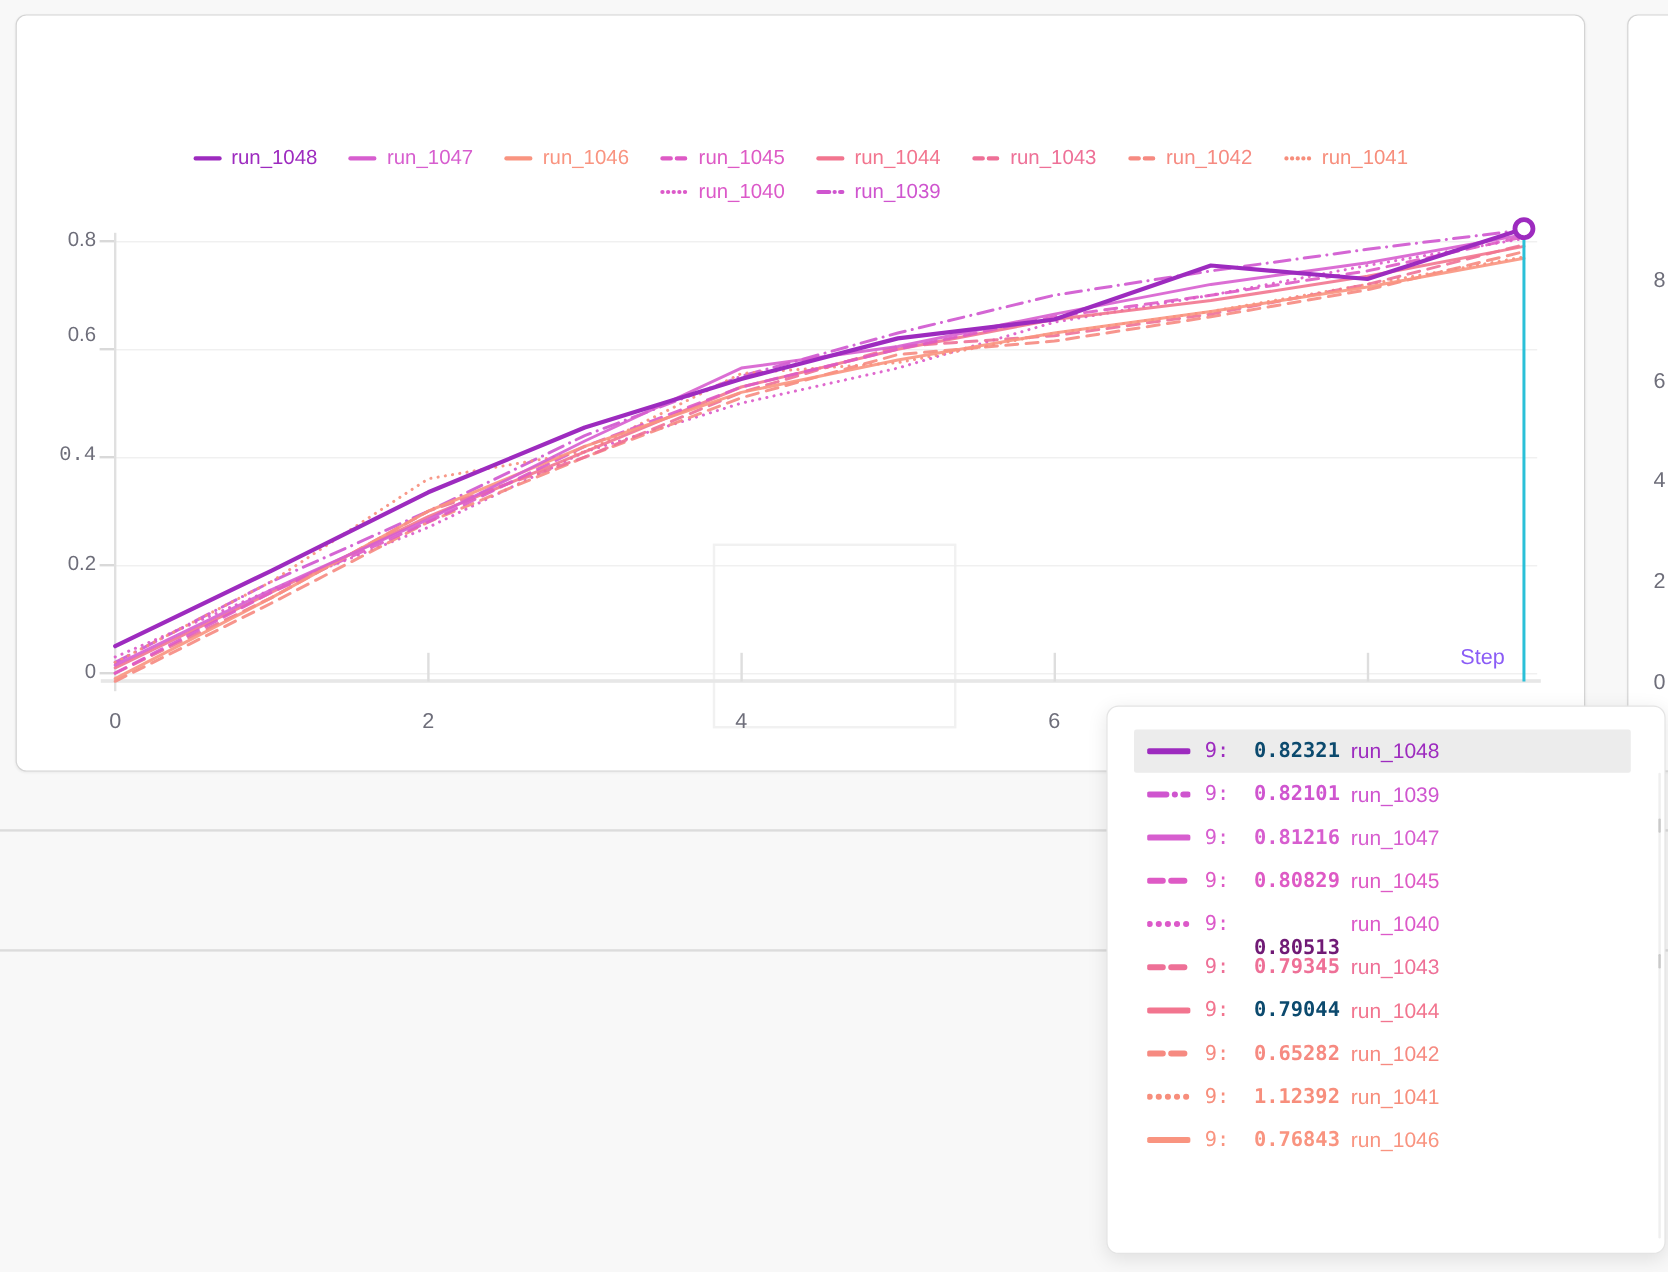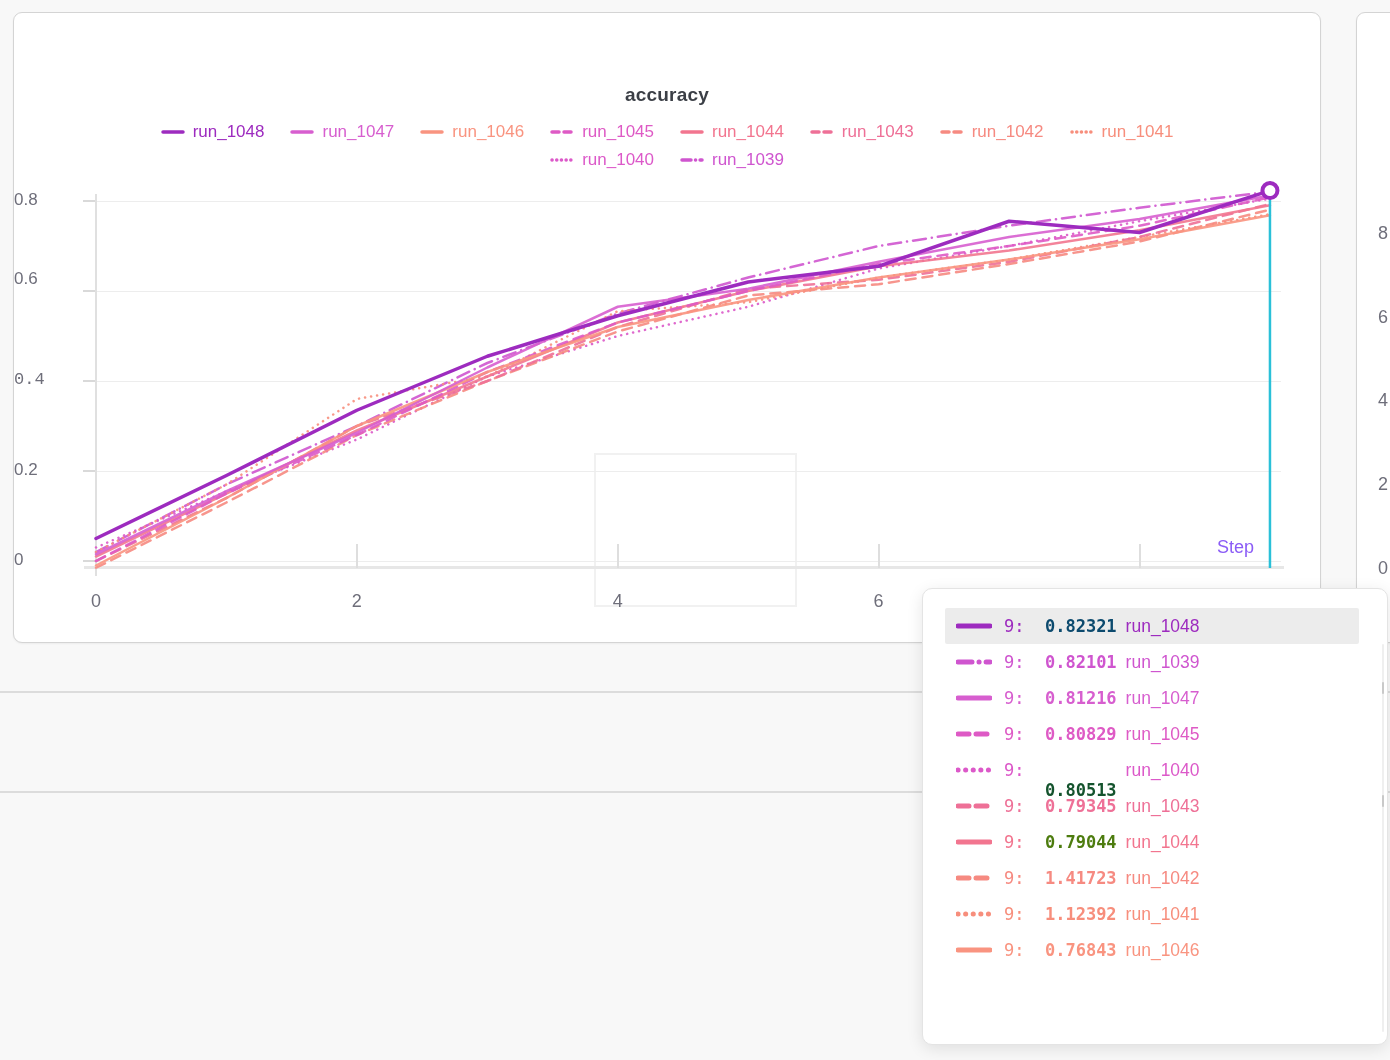--- a/index.html
+++ b/index.html
@@ -28,21 +28,21 @@
   .legend { position:absolute; top:109px; left:0; right:0; display:flex; flex-direction:column; align-items:center; row-gap:8px; }
   .legend-row { display:flex; justify-content:center; align-items:center; column-gap:26px; }
   .legend-item { display:flex; align-items:center; column-gap:8px; font-size:17px; }
 
   .plot { position:absolute; inset:0; }
   .gridline { position:absolute; height:1.5px; background:#ededed; z-index:2; }
   .axis-v { position:absolute; left:81px; top:181px; width:2px; height:382px; background:#e0e0e0; z-index:2; }
   .baseline { position:absolute; left:70px; top:553px; width:1200px; height:3px; background:#e7e7e7; z-index:2; }
   .ytick { position:absolute; left:69px; width:13px; height:2px; background:#d9d9d9; z-index:2; }
   .xtick { position:absolute; top:531px; width:2px; height:24px; background:#dedede; z-index:2; }
-  .ylabel { position:absolute; left:0; width:66px; height:22px; font-size:17px; color:#6e6e7a; z-index:4; }
+  .ylabel { position:absolute; left:0; width:66px; height:22px; text-align:right; font-size:17px; color:#6e6e7a; z-index:4; }
   .xlabel { position:absolute; top:578px; width:44px; height:24px; text-align:center; font-size:18px; color:#6e6e7a; z-index:4; }
   .step-label { position:absolute; right:66px; top:524px; font-size:18px; color:#8b5cf6; z-index:4; }
 
   .white-box { position:absolute; left:580px; top:440px; width:203px; height:154px; background:#fff; border:2px solid #f1f1f1; z-index:1; }
 
   .chart-svg { position:absolute; left:82px; top:173px; z-index:3; overflow:visible; }
 
   .right-tick { position:absolute; left:21px; width:30px; height:22px; font-size:18px; color:#6e6e7a; }
 
   .tooltip {
@@ -59,21 +59,20 @@
   .tooltip-footer { position:absolute; left:20px; top:380px; font-family:"DejaVu Sans Mono", monospace; font-size:16.5px; color:#3a3a3a; line-height:34px; }
   .tt-scroll { position:absolute; right:3px; top:55px; bottom:12px; width:2px; background:#efefef; border-radius:2px; }
   .tt-notch { position:absolute; right:3px; width:2px; height:12px; background:#c9c9c9; border-radius:2px; }
 </style>
 </head>
 <body>
 
 <div class="stage">
 
   <div class="panel main-panel">
-    <div class="chart-title">accuracy</div>
     <div class="legend" id="legend">
         <div class="legend-row">
           <div class="legend-item">
             <svg width="24" height="8">
               <line x1="2" x2="22" y1="4" y2="4" stroke="#9d2bbf" stroke-width="3.5" stroke-linecap="round"></line>
             </svg>
             <span style="color: rgb(157, 43, 191);">run_1048</span>
           </div>
           <div class="legend-item">
             <svg width="24" height="8">
@@ -224,45 +223,45 @@
           </svg>
           <span class="tt-mono" style="color: rgb(222, 90, 197);">9:  </span>
           <span class="tt-val" style="color: rgb(222, 90, 197);">0.80829</span>
           <span class="tt-name" style="color: rgb(222, 90, 197);">run_1045</span>
         </div>
         <div class="tooltip-row">
           <svg width="36" height="10">
             <line x1="2" x2="34" y1="5" y2="5" stroke="#dc59c9" stroke-width="5" stroke-linecap="round" stroke-dasharray="0.1 7.5"></line>
           </svg>
           <span class="tt-mono" style="color: rgb(220, 89, 201);">9:  </span>
-          <span class="tt-val" style="color: #14532d; margin-top: 40px;">0.80513</span>
+          <span class="tt-val" style="color: #701a75; margin-top: 40px;">0.80513</span>
           <span class="tt-name" style="color: rgb(220, 89, 201);">run_1040</span>
         </div>
         <div class="tooltip-row">
           <svg width="36" height="10">
             <line x1="2" x2="34" y1="5" y2="5" stroke="#ee7097" stroke-width="5" stroke-linecap="round" stroke-dasharray="11 7"></line>
           </svg>
           <span class="tt-mono" style="color: rgb(238, 112, 151);">9:  </span>
           <span class="tt-val" style="color: rgb(238, 112, 151);">0.79345</span>
           <span class="tt-name" style="color: rgb(238, 112, 151);">run_1043</span>
         </div>
         <div class="tooltip-row">
           <svg width="36" height="10">
             <line x1="2" x2="34" y1="5" y2="5" stroke="#f2758f" stroke-width="5" stroke-linecap="round"></line>
           </svg>
           <span class="tt-mono" style="color: rgb(242, 117, 143);">9:  </span>
-          <span class="tt-val" style="color: #4d7c0f;">0.79044</span>
+          <span class="tt-val" style="color: #0c4a6e;">0.79044</span>
           <span class="tt-name" style="color: rgb(242, 117, 143);">run_1044</span>
         </div>
         <div class="tooltip-row">
           <svg width="36" height="10">
             <line x1="2" x2="34" y1="5" y2="5" stroke="#f68a81" stroke-width="5" stroke-linecap="round" stroke-dasharray="11 7"></line>
           </svg>
           <span class="tt-mono" style="color: rgb(246, 138, 129);">9:  </span>
-          <span class="tt-val" style="color: rgb(246, 138, 129);">1.41723</span>
+          <span class="tt-val" style="color: rgb(246, 138, 129);">0.65282</span>
           <span class="tt-name" style="color: rgb(246, 138, 129);">run_1042</span>
         </div>
         <div class="tooltip-row">
           <svg width="36" height="10">
             <line x1="2" x2="34" y1="5" y2="5" stroke="#f78e7c" stroke-width="5" stroke-linecap="round" stroke-dasharray="0.1 7.5"></line>
           </svg>
           <span class="tt-mono" style="color: rgb(247, 142, 124);">9:  </span>
           <span class="tt-val" style="color: rgb(247, 142, 124);">1.12392</span>
           <span class="tt-name" style="color: rgb(247, 142, 124);">run_1041</span>
         </div>

